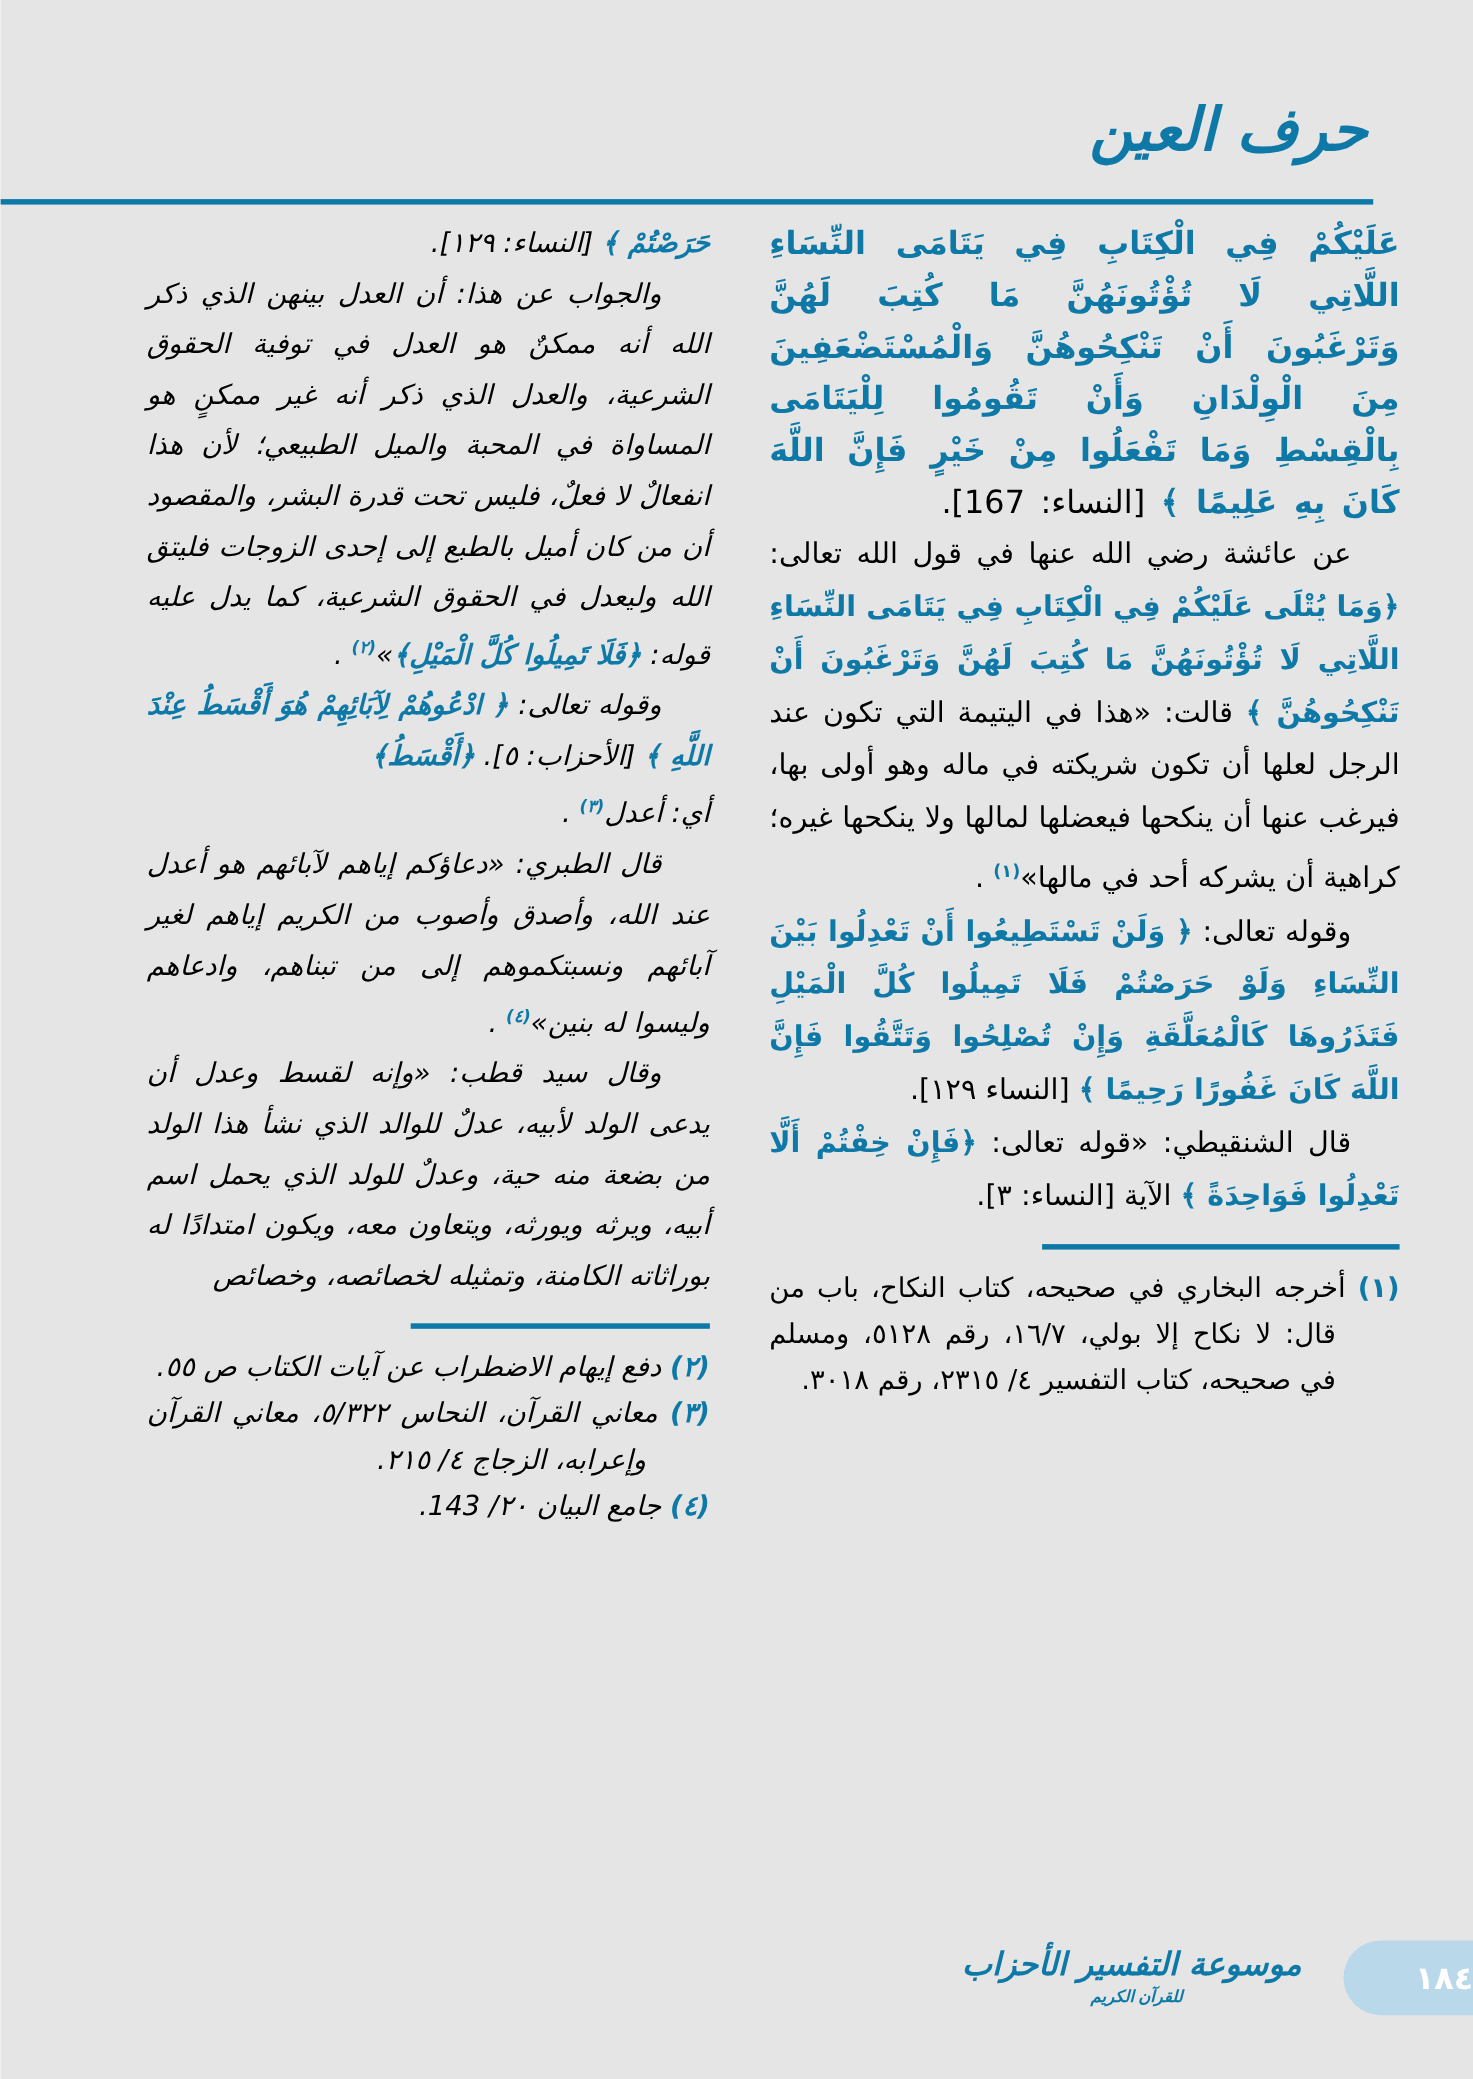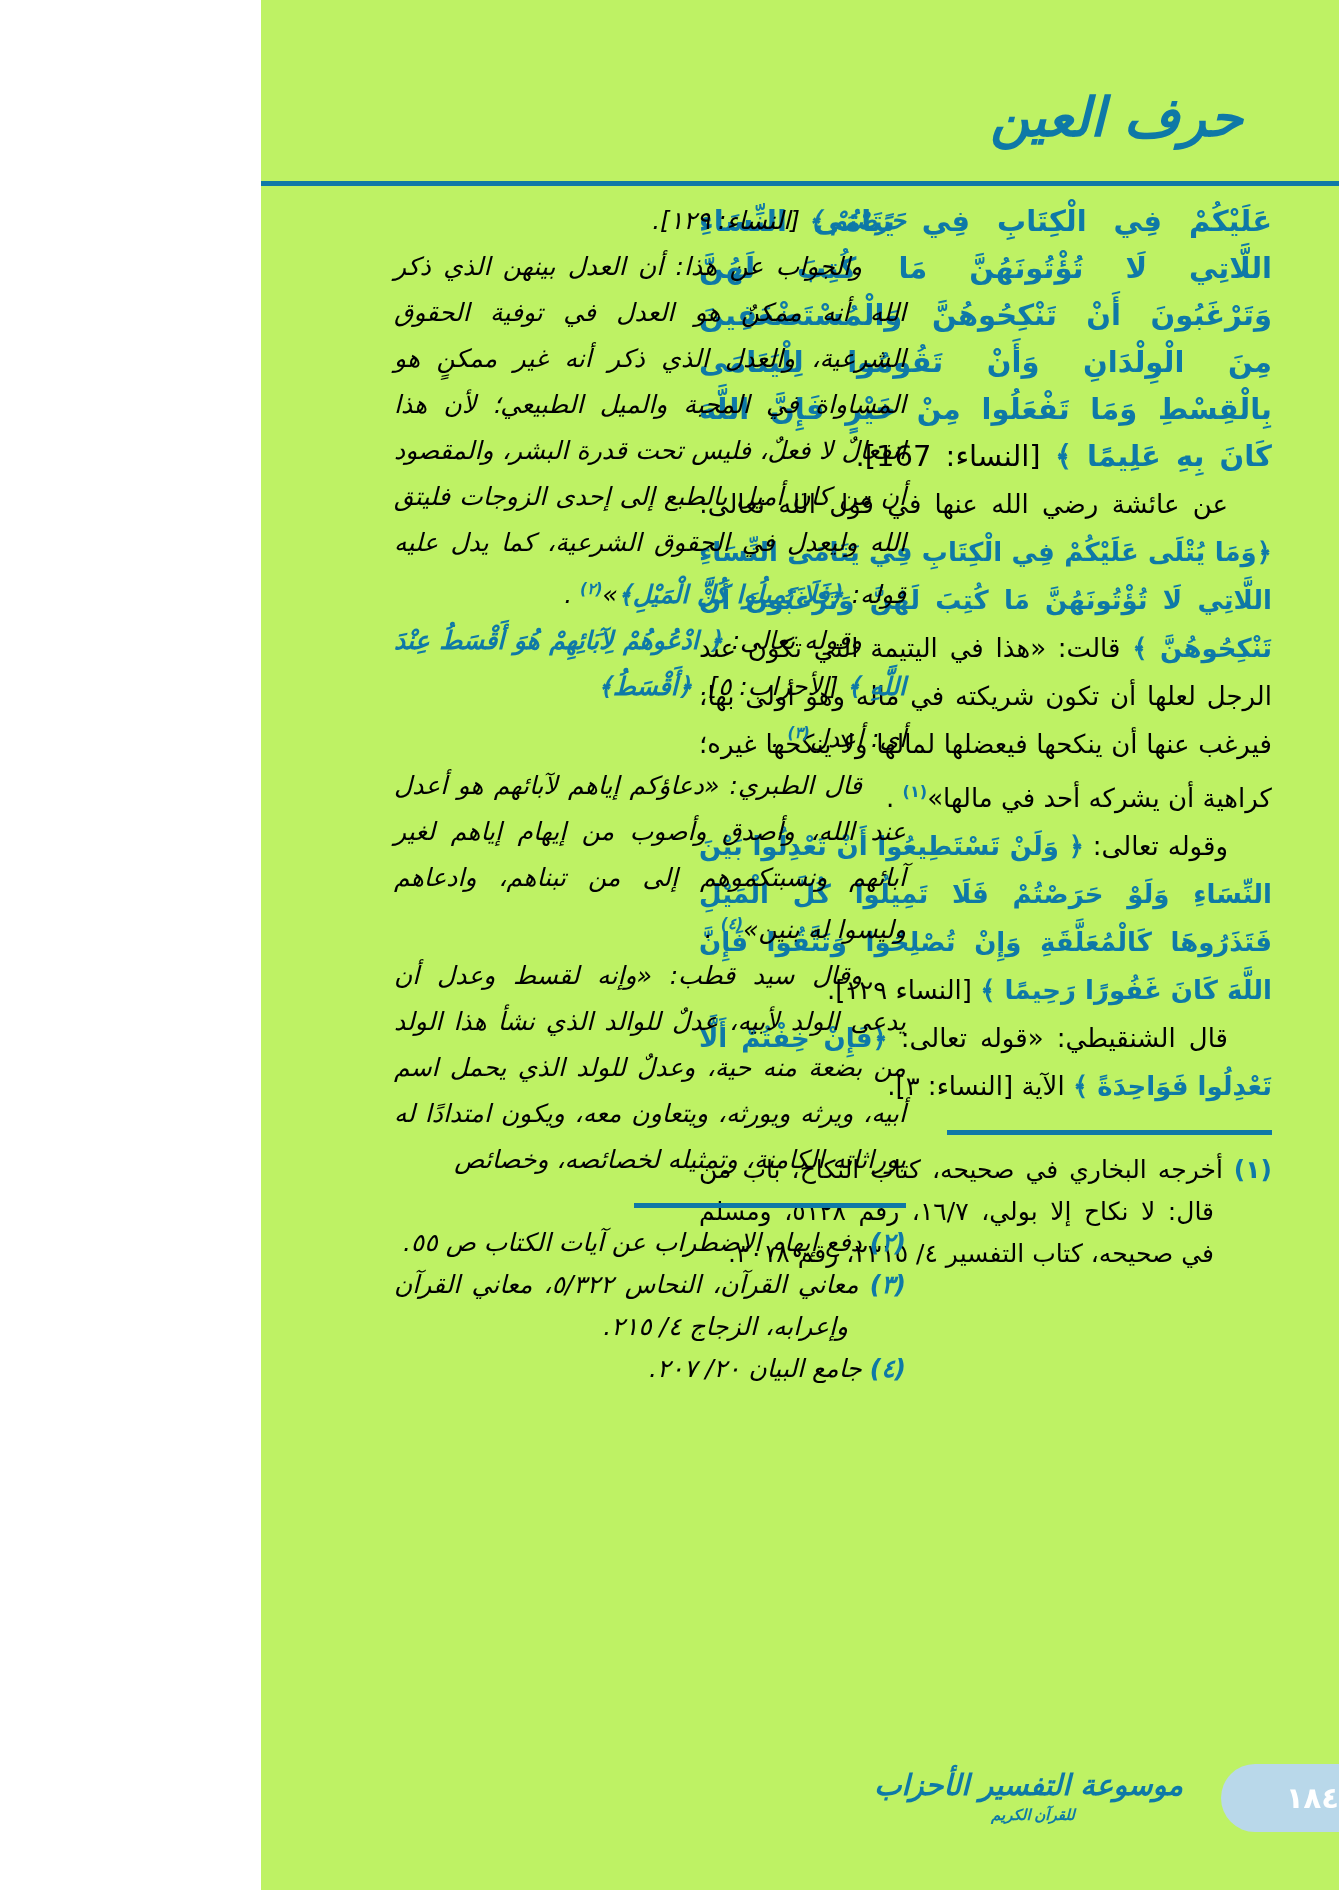--- a/index.html
+++ b/index.html
@@ -3,22 +3,22 @@
 <meta charset="utf-8">
 <style>
   :root{
     --accent:#0e79a7;
     --badge-bg:#b9d8ea;
     --badge-text:#ffffff;
   }
   html,body{margin:0;padding:0;}
   .page{
     position:relative;
-    width:1078px;height:1890px;
-    background:#bef264;
+    width:1339px;height:1890px;
+    background:#e5e5e5;
     overflow:hidden;
     direction:rtl;
     font-family:"DejaVu Sans", sans-serif;
     color:#000;
     margin-left:44px;
   }
   
   .header-title{
     position:absolute;top:86px;right:96px;
     font-size:54px;font-weight:bold;font-style:italic;
@@ -120,28 +120,28 @@
         <div class="para footnote"><span class="s-m">(١)</span><span class="s-n"> أخرجه البخاري في صحيحه، كتاب النكاح، باب من قال: لا نكاح إلا بولي، ١٦/٧، رقم ٥١٢٨، ومسلم في صحيحه، كتاب التفسير ٤/ ٢٣١٥، رقم ٣٠١٨.</span></div>
       </div>
   </div>
 
   <div class="col col-left">
     <div class="paras">
         <div class="para noind"><span class="s-q">حَرَصْتُمْ ﴾</span><span class="s-n"> [النساء: ١٢٩].</span></div>
         <div class="para "><span class="s-n">والجواب عن هذا: أن العدل بينهن الذي ذكر الله أنه ممكنٌ هو العدل في توفية الحقوق الشرعية، والعدل الذي ذكر أنه غير ممكنٍ هو المساواة في المحبة والميل الطبيعي؛ لأن هذا انفعالٌ لا فعلٌ، فليس تحت قدرة البشر، والمقصود أن من كان أميل بالطبع إلى إحدى الزوجات فليتق الله وليعدل في الحقوق الشرعية، كما يدل عليه قوله: </span><span class="s-q">﴿فَلَا تَمِيلُوا كُلَّ الْمَيْلِ﴾</span><span class="s-n">»</span><span class="s-m">(٢)</span><span class="s-n"> .</span></div>
         <div class="para "><span class="s-n">وقوله تعالى: </span><span class="s-q">﴿ ادْعُوهُمْ لِآبَائِهِمْ هُوَ أَقْسَطُ عِنْدَ اللَّهِ ﴾</span><span class="s-n"> [الأحزاب: ٥]. </span><span class="s-q">﴿أَقْسَطُ﴾</span></div>
         <div class="para noind"><span class="s-n">أي: أعدل</span><span class="s-m">(٣)</span><span class="s-n"> .</span></div>
-        <div class="para "><span class="s-n">قال الطبري: «دعاؤكم إياهم لآبائهم هو أعدل عند الله، وأصدق وأصوب من إيهام إياهم لغير آبائهم ونسبتكموهم إلى من تبناهم، وادعاهم وليسوا له بنين»</span><span class="s-m">(٤)</span><span class="s-n"> .</span></div>
+        <div class="para "><span class="s-n">قال الطبري: «دعاؤكم إياهم لآبائهم هو أعدل عند الله، وأصدق وأصوب من الكريم إياهم لغير آبائهم ونسبتكموهم إلى من تبناهم، وادعاهم وليسوا له بنين»</span><span class="s-m">(٤)</span><span class="s-n"> .</span></div>
         <div class="para "><span class="s-n">وقال سيد قطب: «وإنه لقسط وعدل أن يدعى الولد لأبيه، عدلٌ للوالد الذي نشأ هذا الولد من بضعة منه حية، وعدلٌ للولد الذي يحمل اسم أبيه، ويرثه ويورثه، ويتعاون معه، ويكون امتدادًا له بوراثاته الكامنة، وتمثيله لخصائصه، وخصائص</span></div>
       </div>
     <div class="fn-sep"></div>
     <div class="footnotes">
         <div class="para footnote"><span class="s-m">(٢)</span><span class="s-n"> دفع إيهام الاضطراب عن آيات الكتاب ص ٥٥.</span></div>
         <div class="para footnote"><span class="s-m">(٣)</span><span class="s-n"> معاني القرآن، النحاس ٥/٣٢٢، معاني القرآن وإعرابه، الزجاج ٤/ ٢١٥.</span></div>
-        <div class="para footnote"><span class="s-m">(٤)</span><span class="s-n"> جامع البيان ٢٠/ ٢٠٧.</span></div>
+        <div class="para footnote"><span class="s-m">(٤)</span><span class="s-n"> جامع البيان ٢٠/ 143.</span></div>
       </div>
   </div>
 
   <div class="footer-logo">
     <div class="logo-main">موسوعة التفسير الأحزاب</div>
     <div class="logo-sub">للقرآن الكريم</div>
   </div>
 
   <div class="page-badge">
     <span>١٨٤</span>

